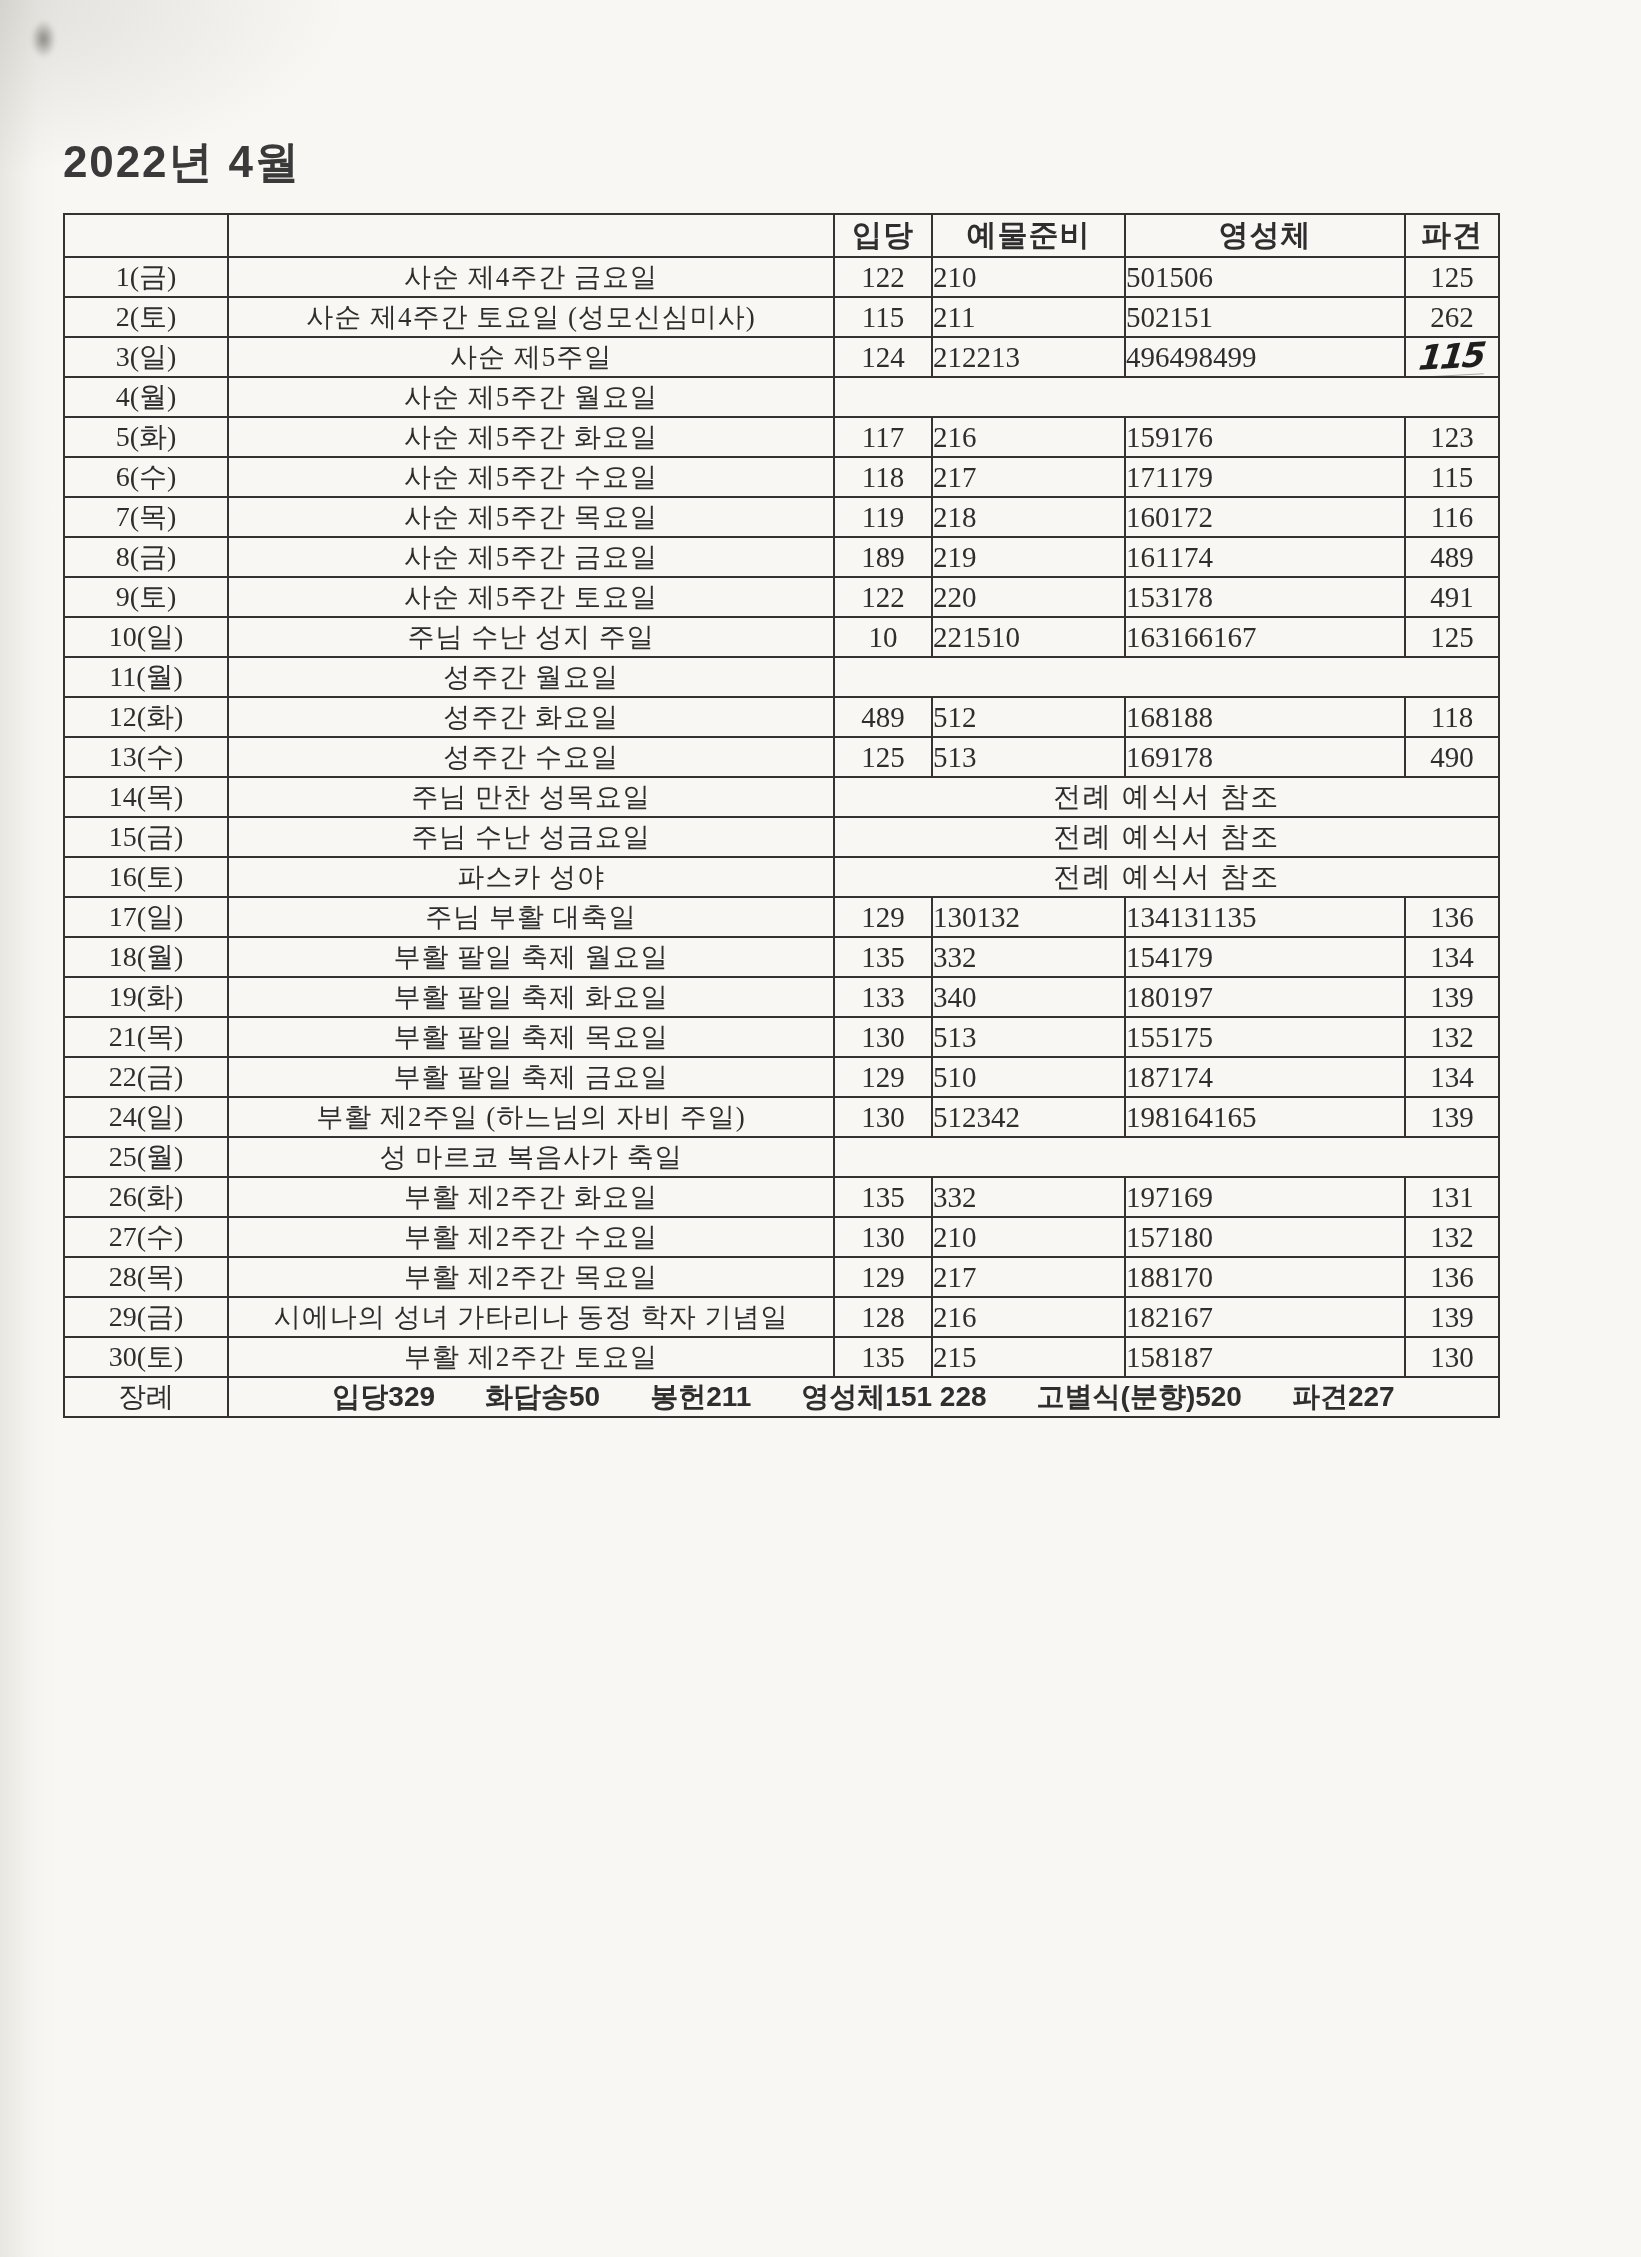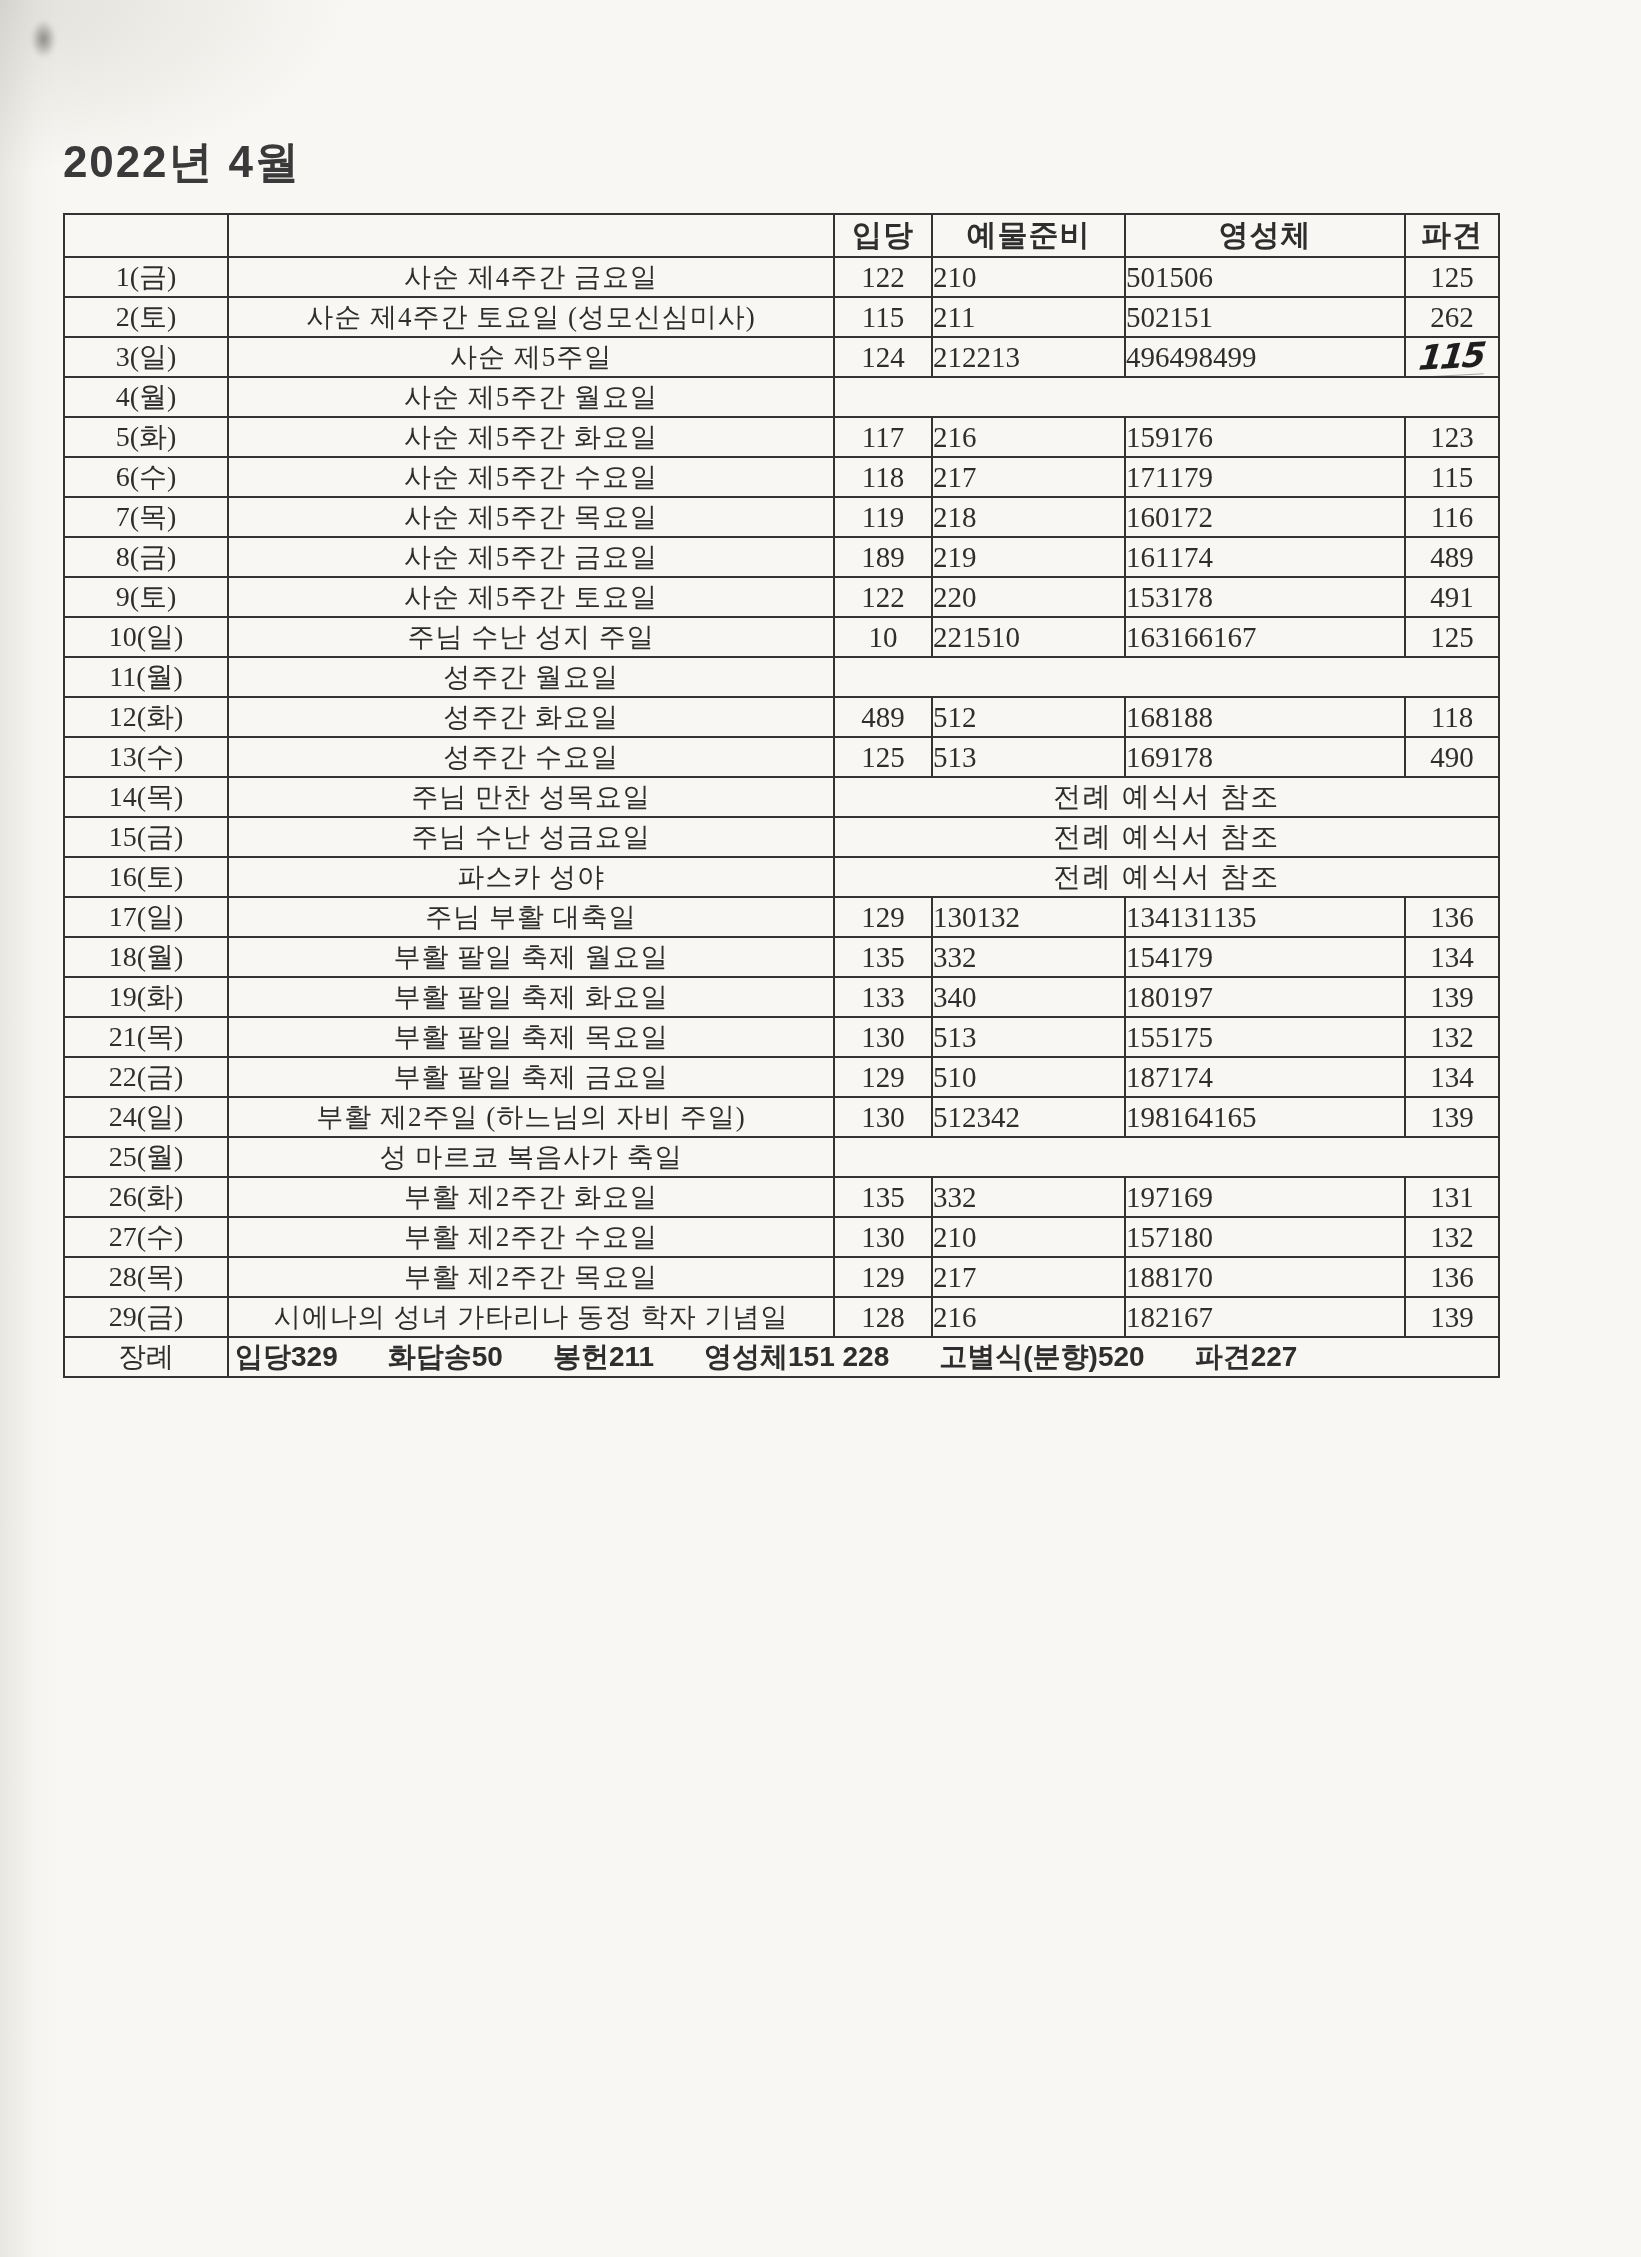--- a/index.html
+++ b/index.html
@@ -44,21 +44,21 @@
   td.day { font-size:28px; letter-spacing:0px; }
   td.feast { font-size:27px; letter-spacing:1px; }
   td.num { font-size:29px; }
   .nums { display:flex; justify-content:flex-start; align-items:center; width:100%; }
   .nums span { display:inline-block; }
   td.merged-note { font-size:28px; letter-spacing:1.9px; }
   td.funeral {
     font-family:"Liberation Sans","DejaVu Sans",sans-serif;
     font-weight:600; font-size:28px;
   }
-  td.funeral .nums { justify-content:flex-start; gap:50px;padding-left:6px; }
+  td.funeral .nums { justify-content:center; gap:50px; }
   .handwritten {
     font-family:"DejaVu Sans",sans-serif;
     font-style:italic; font-weight:700; font-size:34px;
     letter-spacing:-1.9px; color:#1e1e1e;
     display:inline-block; transform:rotate(-3deg) skewX(-10deg);
     border-bottom:1.9px solid rgba(30,30,30,0.35);
     line-height:1.0; padding:0 1.9px 1.9px 1.9px;
   }
 </style>
 </head>
@@ -477,20 +477,37 @@
         </td>
         <td class="num">
           <div class="nums">
             <span>182</span>
             <span>167</span>
           </div>
         </td>
         <td class="num"><span>139</span></td>
       </tr>
       <tr>
+        <td class="day">30(토)</td>
+        <td class="feast">부활 제2주간 토요일</td>
+        <td class="num">135</td>
+        <td class="num">
+          <div class="nums">
+            <span>215</span>
+          </div>
+        </td>
+        <td class="num">
+          <div class="nums">
+            <span>158</span>
+            <span>187</span>
+          </div>
+        </td>
+        <td class="num"><span>130</span></td>
+      </tr>
+      <tr>
         <td class="day">장례</td>
         <td class="funeral" colspan="5">
           <div class="nums">
             <span>입당329</span>
             <span>화답송50</span>
             <span>봉헌211</span>
             <span>영성체151 228</span>
             <span>고별식(분향)520</span>
             <span>파견227</span>
           </div>

